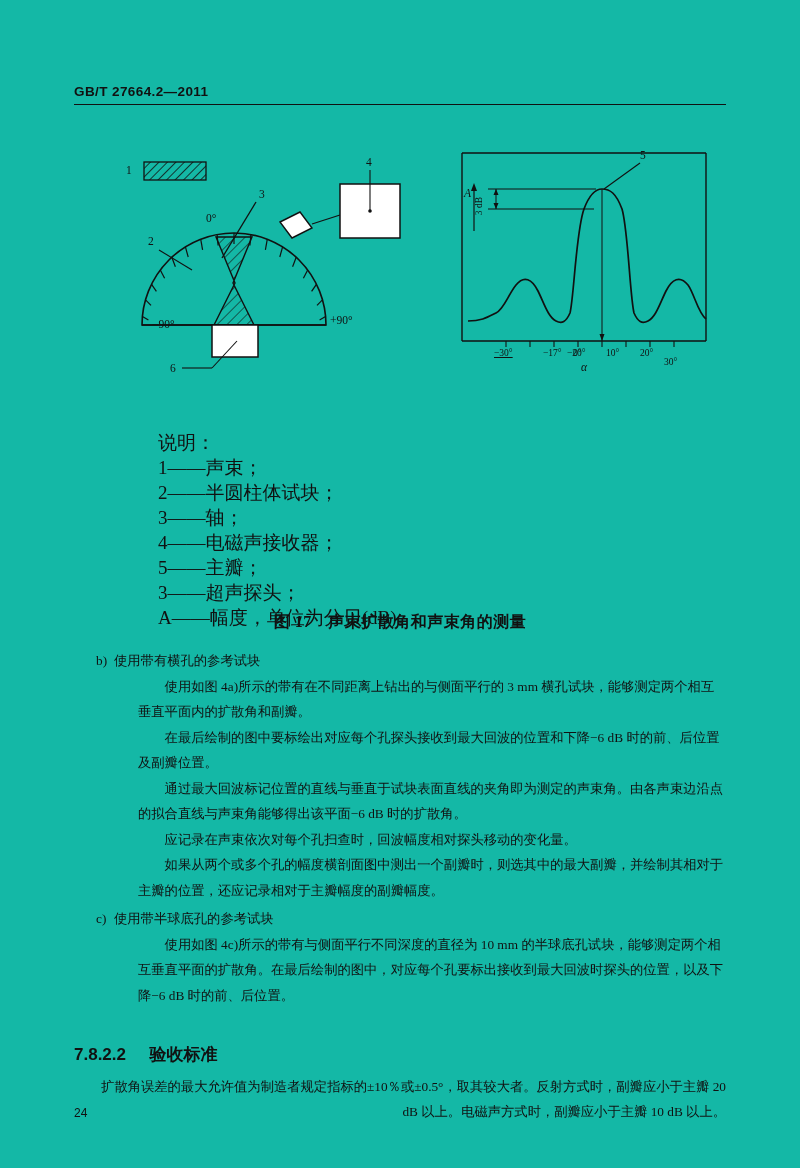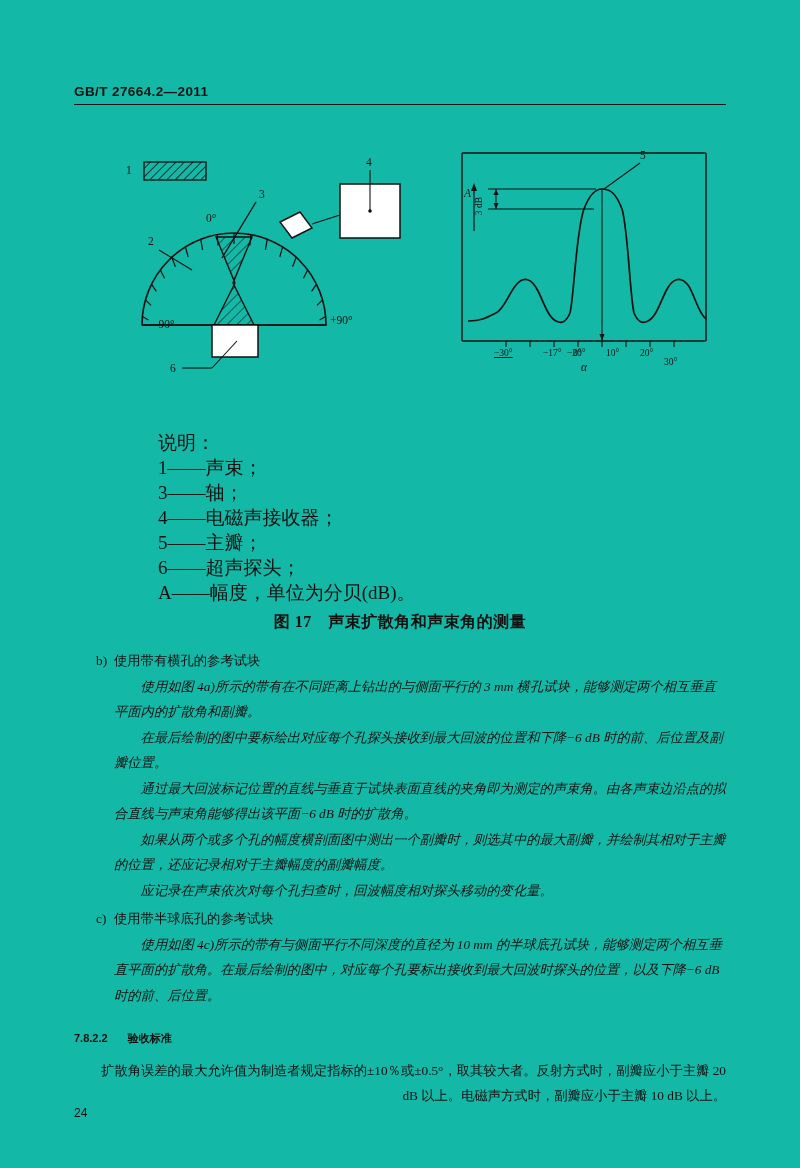--- a/index.html
+++ b/index.html
@@ -89,26 +89,26 @@
   }
   .item { display: flex; margin-top: 3px; }
   .item-mark {
     width: 40px;
     flex: 0 0 40px;
     padding-left: 22px;
     box-sizing: border-box;
   }
   .item-text { flex: 1; }
   .para { text-indent: 2em; }
-  .sub-block { margin-left: 40px; font-style: italic; }
+  .sub-block { margin-left: 64px; }
   .sec-head {
     font-family: "Liberation Sans", sans-serif;
     font-weight: bold;
-    font-size: 11px;
-    margin-top: 18px;
+    font-size: 17px;
+    margin-top: 34px;
   }
   .sec-body { margin-top: 6px; text-align: right; }
 
   .pagenum {
     position: absolute;
     left: 74px;
     top: 1106px;
     font-family: "Liberation Sans", sans-serif;
     font-size: 12px;
   }
@@ -245,41 +245,42 @@
       <span class="lbl" style="left:162px; top:203px; font-size:9.5px;">10°</span>
       <span class="lbl" style="left:196px; top:203px; font-size:9.5px;text-align:center;">20°</span>
       <span class="lbl" style="left:220px; top:212px; font-size:9.5px;">30°</span>
       <span class="lbl" style="left:137px; top:216px; font-style:italic;">α</span>
     </div>
   </div>
 
   <div class="legend">
     <div class="ln">说明：</div>
     <div class="ln">1——声束；</div>
+    <div class="ln">2——半圆柱体试块；</div>
     <div class="ln">3——轴；</div>
     <div class="ln">4——电磁声接收器；</div>
     <div class="ln">5——主瓣；</div>
-    <div class="ln">6——超声探头；</div>
+    <div class="ln">3——超声探头；</div>
     <div class="ln">A——幅度，单位为分贝(dB)。</div>
   </div>
 
   <div class="caption">图 17　声束扩散角和声束角的测量</div>
 
   <div class="body">
 
     <div class="item">
       <div class="item-mark">b)</div>
       <div class="item-text">使用带有横孔的参考试块</div>
     </div>
     <div class="sub-block">
       <div class="para">使用如图 4a)所示的带有在不同距离上钻出的与侧面平行的 3 mm 横孔试块，能够测定两个相互垂直平面内的扩散角和副瓣。</div>
       <div class="para">在最后绘制的图中要标绘出对应每个孔探头接收到最大回波的位置和下降−6 dB 时的前、后位置及副瓣位置。</div>
       <div class="para">通过最大回波标记位置的直线与垂直于试块表面直线的夹角即为测定的声束角。由各声束边沿点的拟合直线与声束角能够得出该平面−6 dB 时的扩散角。</div>
+      <div class="para">应记录在声束依次对每个孔扫查时，回波幅度相对探头移动的变化量。</div>
       <div class="para">如果从两个或多个孔的幅度横剖面图中测出一个副瓣时，则选其中的最大副瓣，并绘制其相对于主瓣的位置，还应记录相对于主瓣幅度的副瓣幅度。</div>
-      <div class="para">应记录在声束依次对每个孔扫查时，回波幅度相对探头移动的变化量。</div>
     </div>
 
     <div class="item">
       <div class="item-mark">c)</div>
       <div class="item-text">使用带半球底孔的参考试块</div>
     </div>
     <div class="sub-block">
       <div class="para">使用如图 4c)所示的带有与侧面平行不同深度的直径为 10 mm 的半球底孔试块，能够测定两个相互垂直平面的扩散角。在最后绘制的图中，对应每个孔要标出接收到最大回波时探头的位置，以及下降−6 dB 时的前、后位置。</div>
     </div>
 

